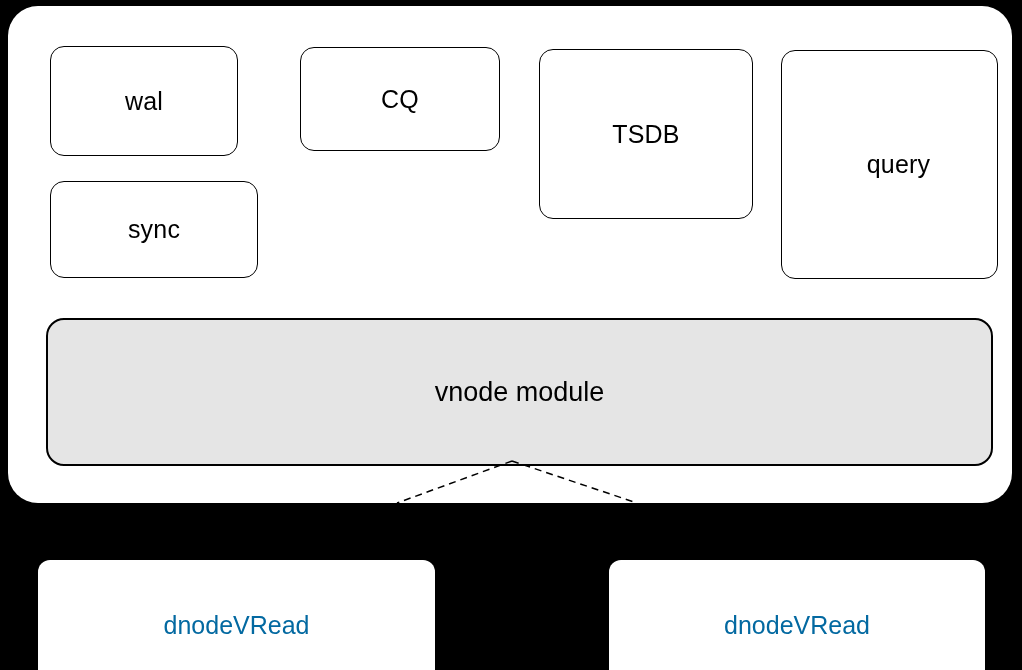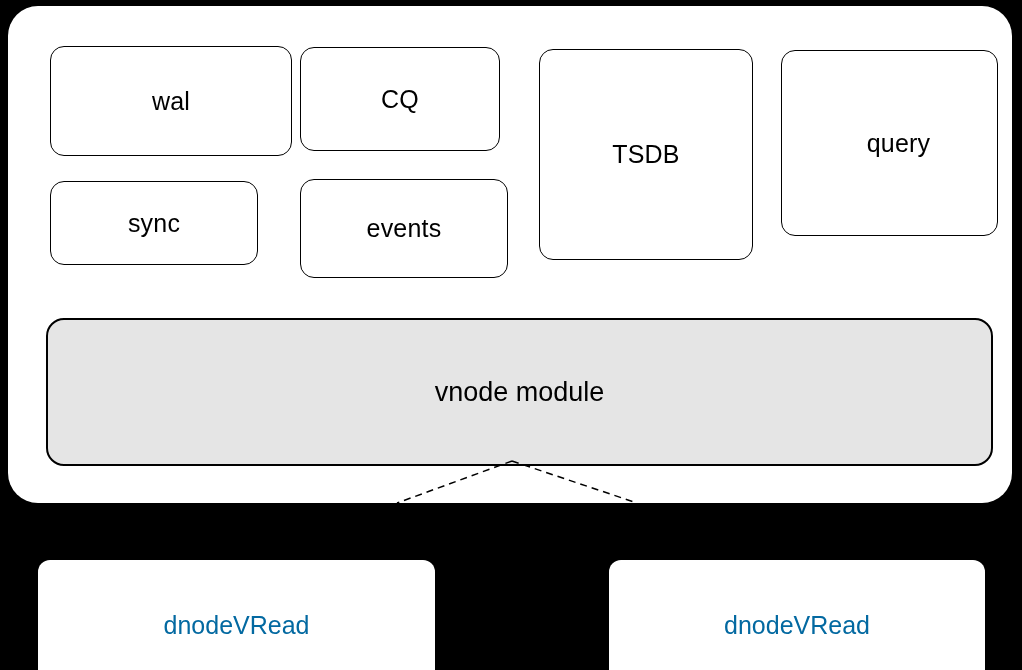--- a/index.html
+++ b/index.html
@@ -42,25 +42,25 @@
     box-sizing: border-box;
   }
   .module-box .box-label {
     font-size: 25px;
     color: #000000;
     line-height: 1;
     letter-spacing: 0.2px;
   }
 
   
-  .box-wal    { left: 42px;  top: 40px;  width: 242px; height: 110px; }
+  .box-wal    { left: 42px;  top: 40px;  width: 188px; height: 110px; }
   .box-cq     { left: 292px; top: 41px;  width: 200px; height: 104px; }
-  .box-tsdb   { left: 531px; top: 43px;  width: 214px; height: 211px; }
-  .box-query  { left: 773px; top: 44px;  width: 217px; height: 186px; padding-left: 18px; }
-  .box-sync   { left: 42px;  top: 175px; width: 208px; height: 84px;  }
+  .box-tsdb   { left: 531px; top: 43px;  width: 214px; height: 170px; }
+  .box-query  { left: 773px; top: 44px;  width: 217px; height: 229px; padding-left: 18px; }
+  .box-sync   { left: 42px;  top: 175px; width: 208px; height: 97px;  }
   .box-events { left: 292px; top: 173px; width: 208px; height: 99px;  }
 
   
   .vnode-module-bar {
     position: absolute;
     left: 38px;
     top: 312px;
     width: 947px;
     height: 148px;
     background: #e5e5e5;
@@ -126,23 +126,20 @@
     </div>
 
     <div class="module-box box-query">
       <span class="box-label">query</span>
     </div>
 
     <div class="module-box box-sync">
       <span class="box-label">sync</span>
     </div>
 
-    <div class="module-box box-events">
-      <span class="box-label">events</span>
-    </div>
 
     <div class="vnode-module-bar">
       <span class="box-label">vnode module</span>
     </div>
 
   </div>
 
   <svg class="connectors" viewBox="0 0 1022 670">
     <line x1="512" y1="461" x2="397" y2="503" stroke="#000000" stroke-width="1.5" stroke-dasharray="7 5"></line>
     <line x1="512" y1="461" x2="637" y2="503" stroke="#000000" stroke-width="1.5" stroke-dasharray="7 5"></line>

